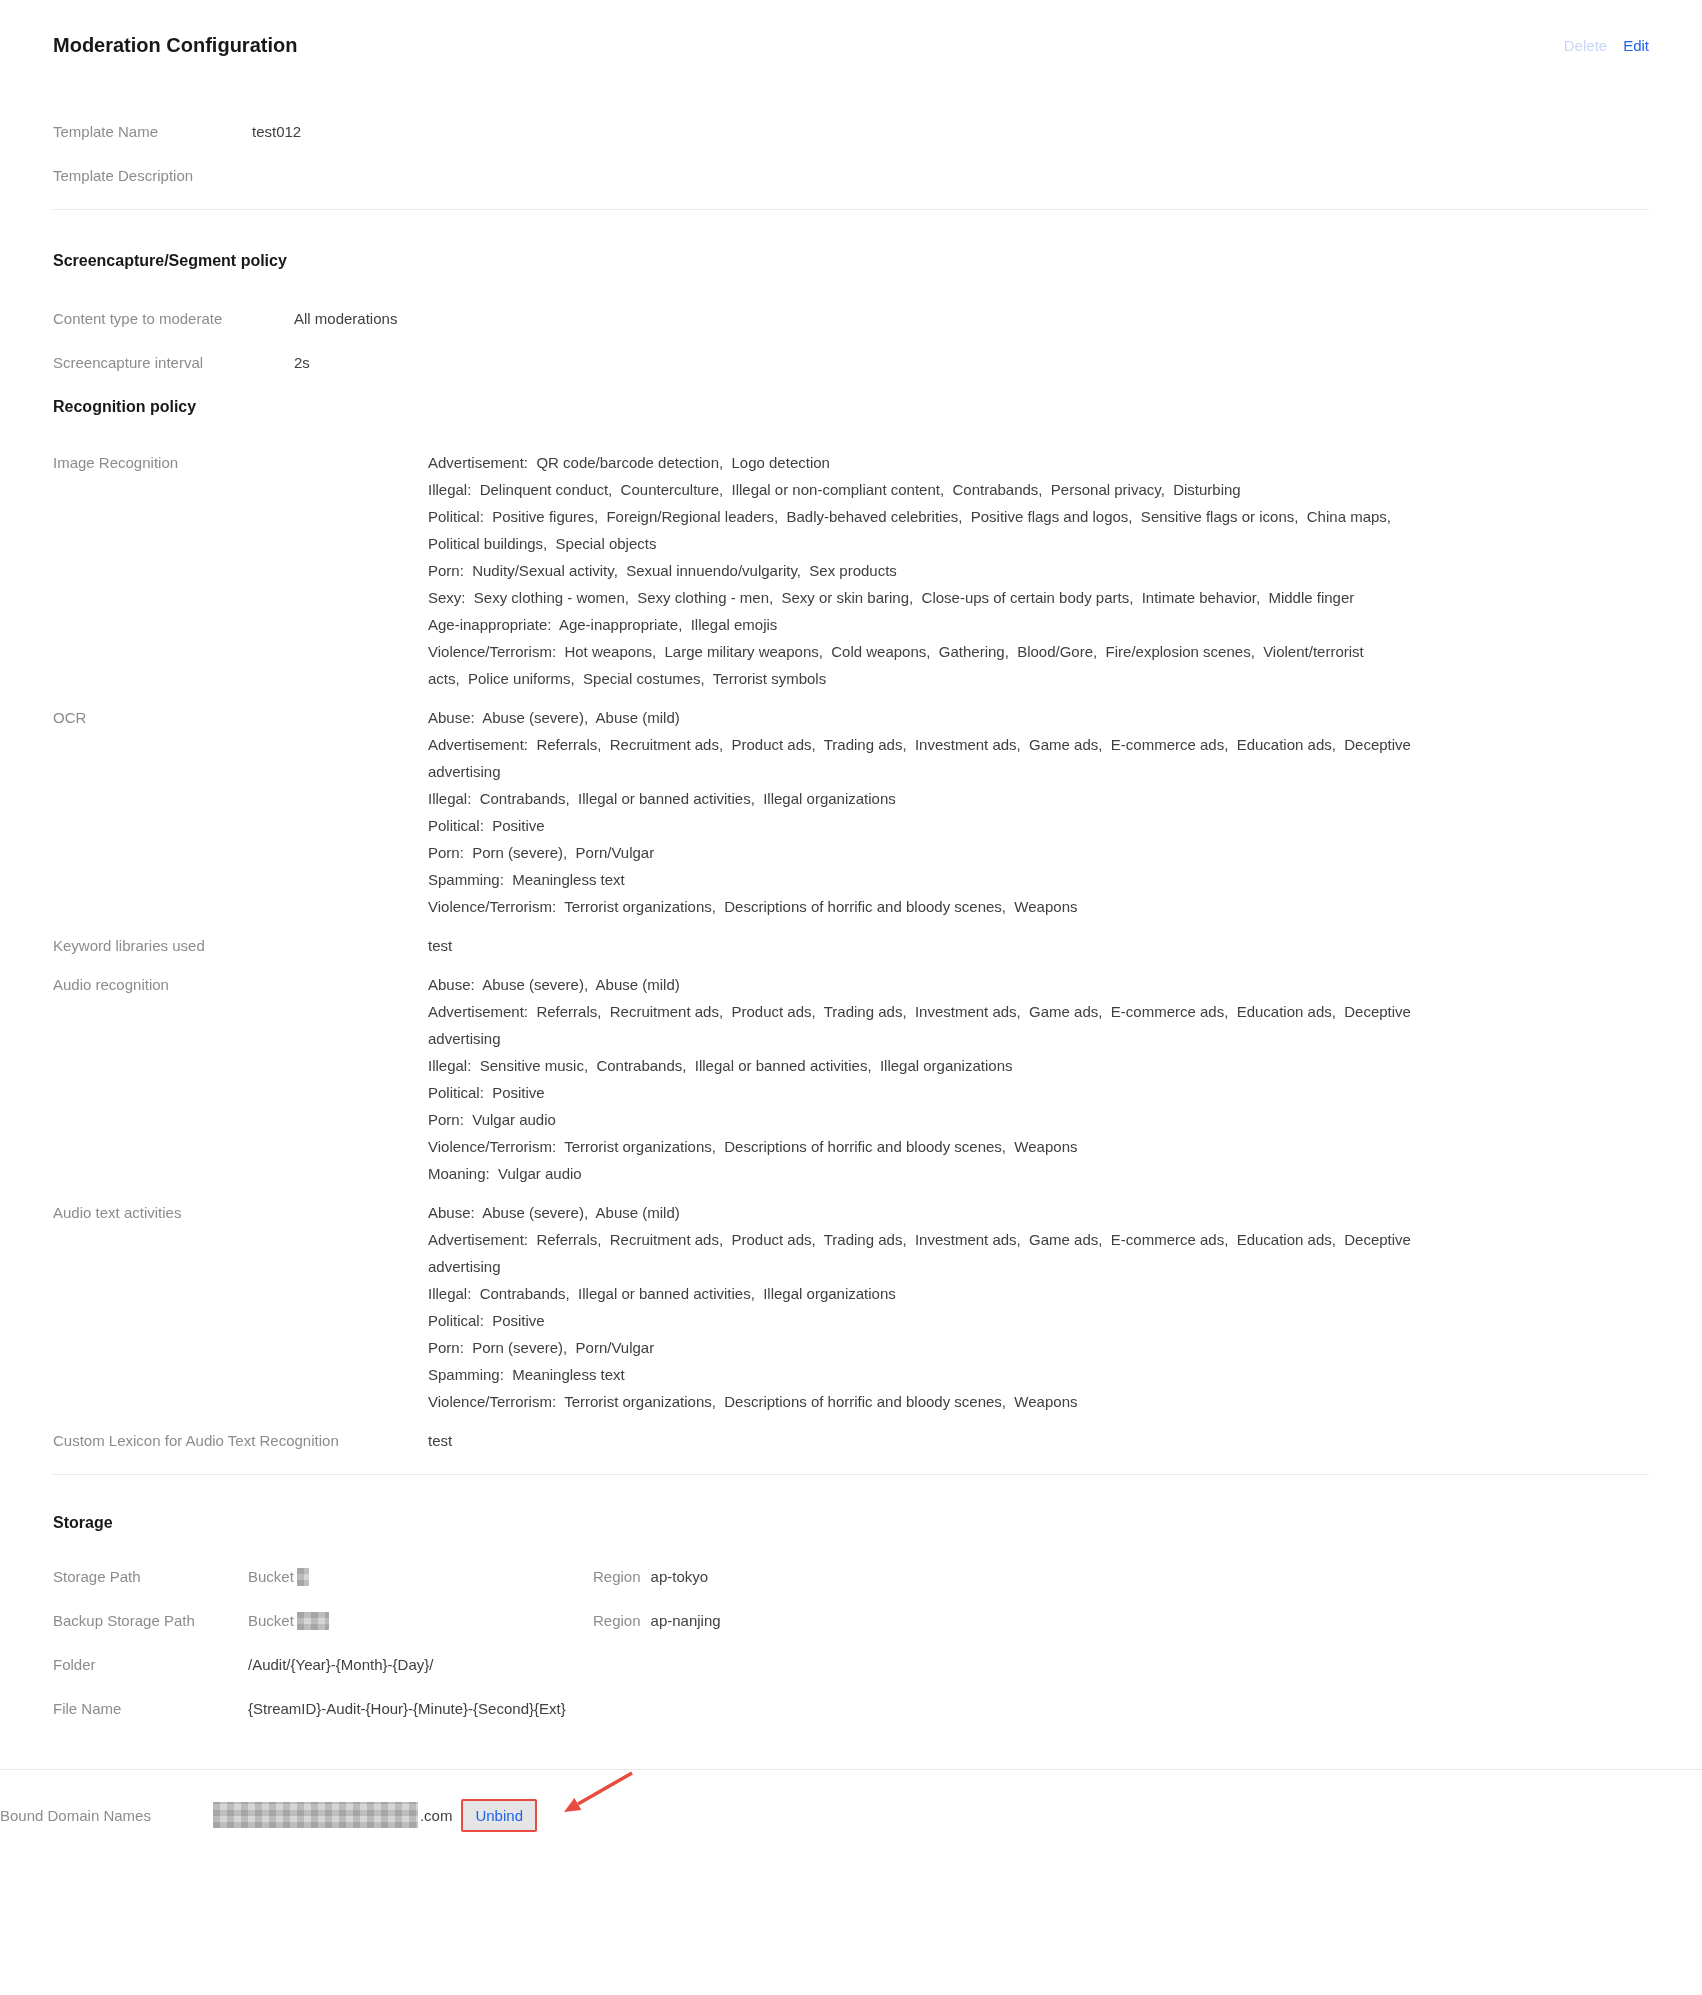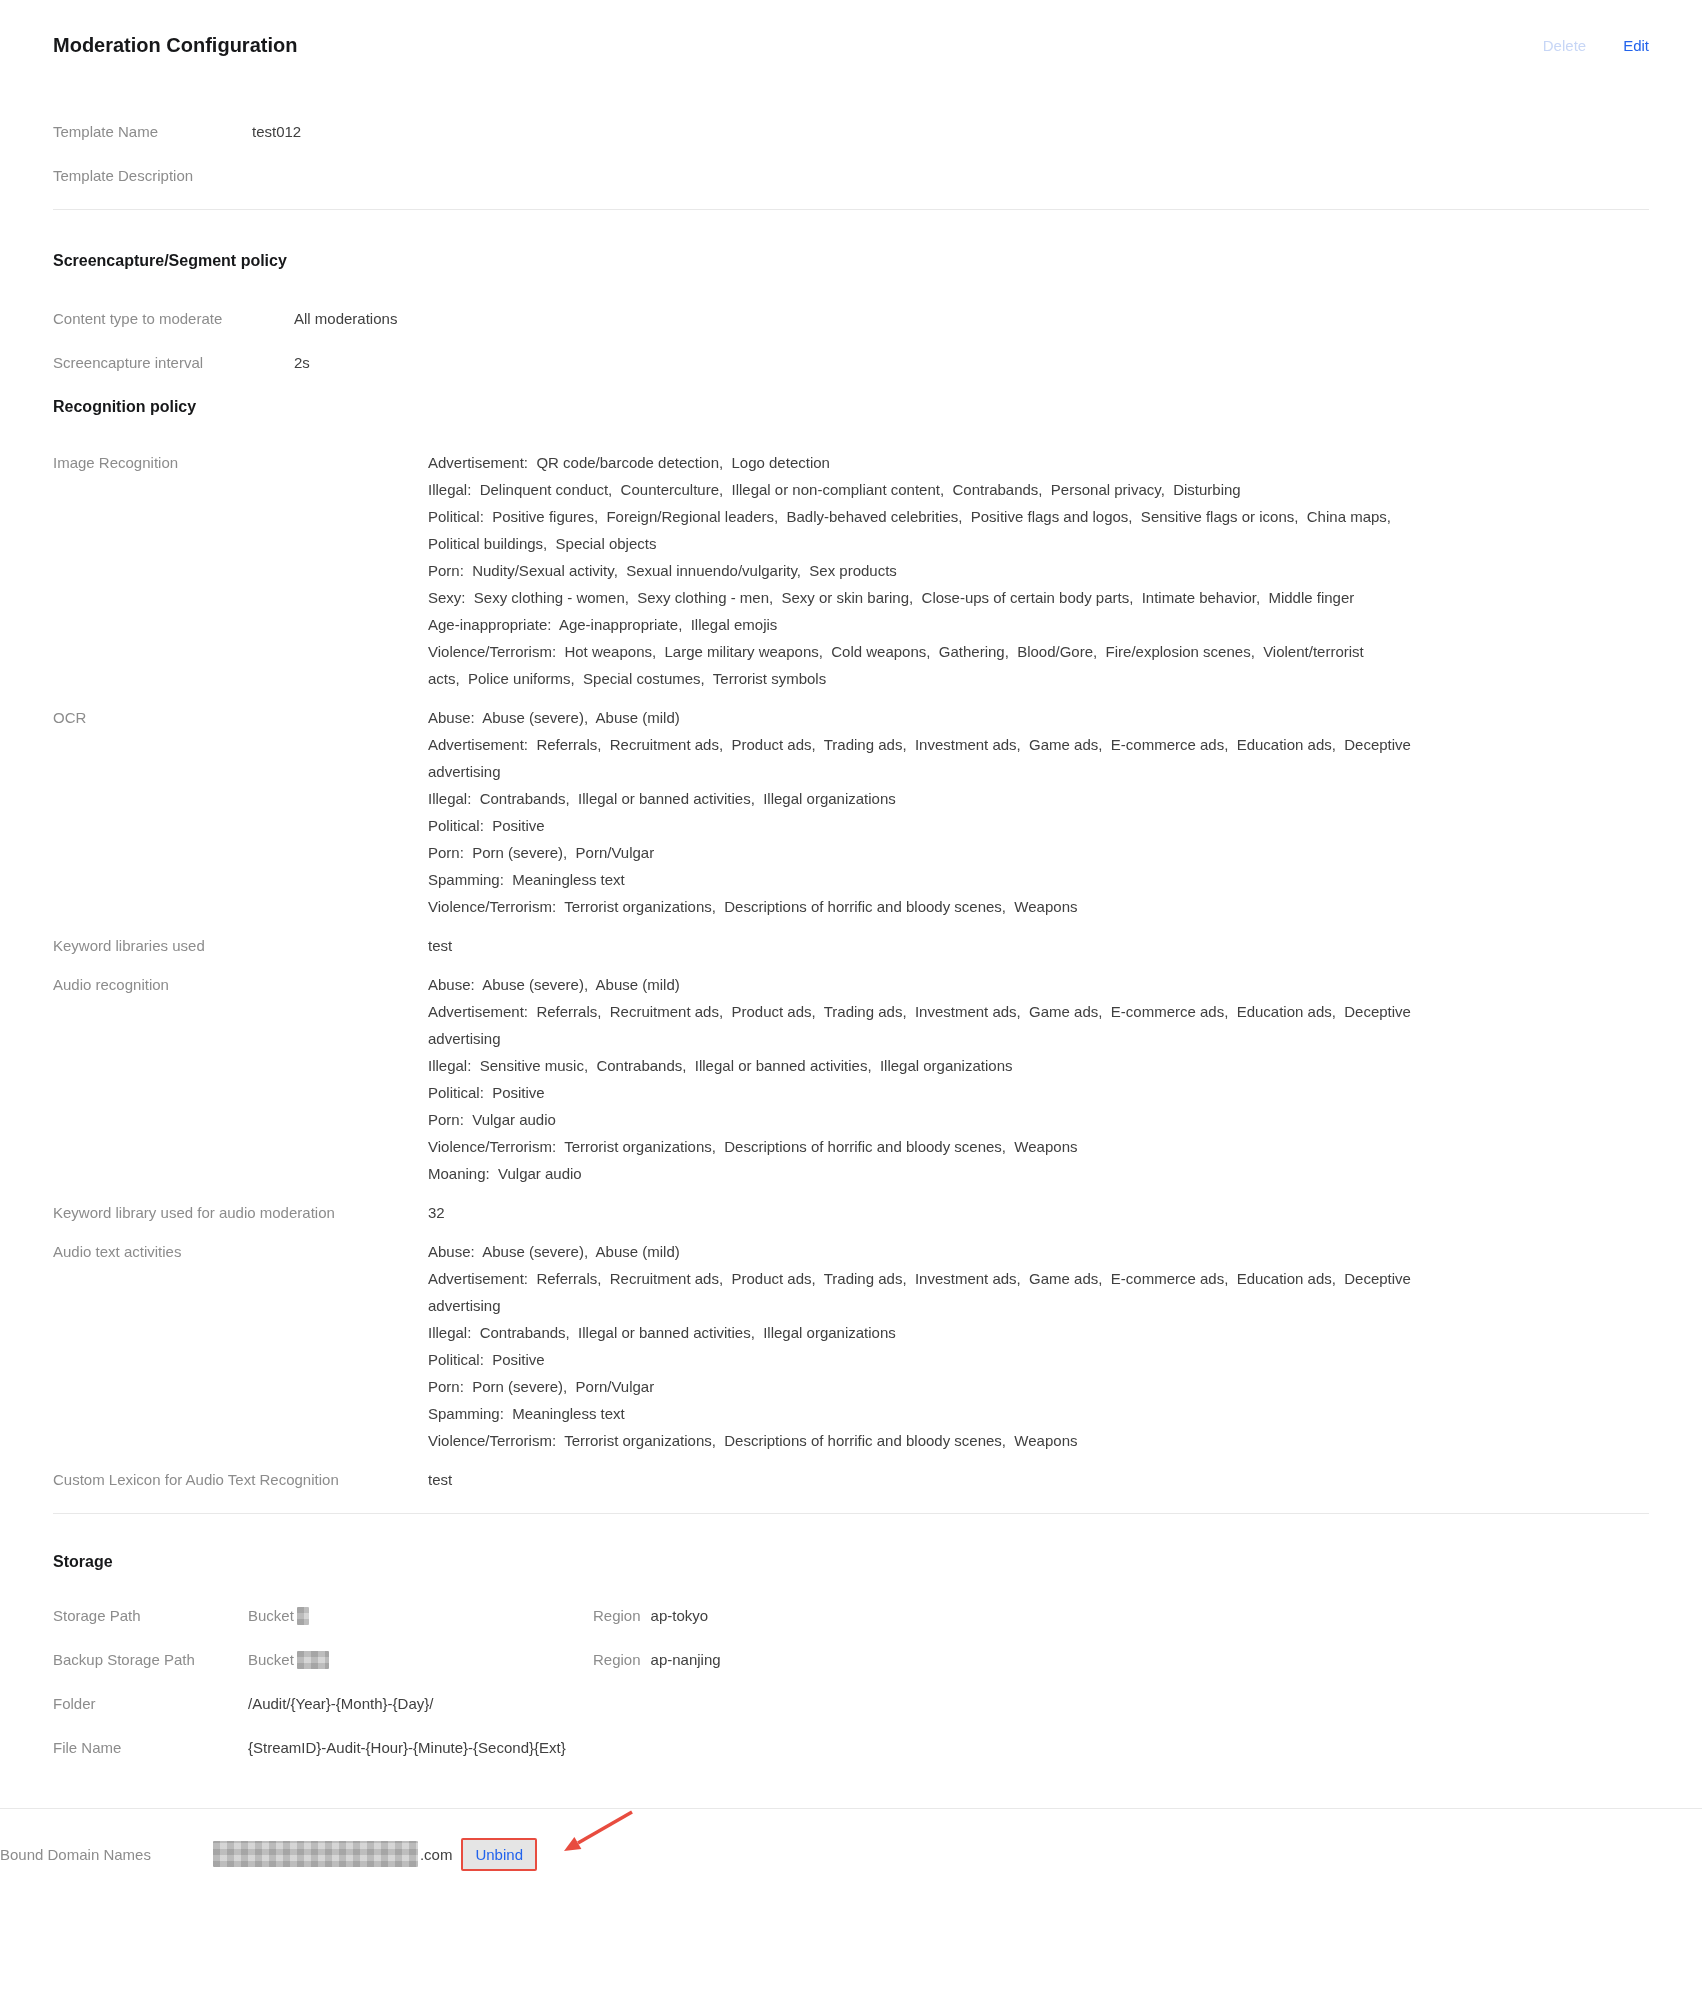--- a/index.html
+++ b/index.html
@@ -6,21 +6,21 @@
   html,body { background:#fff; }
   body {
     width:1702px; height:1995px; position:relative; overflow:hidden;
     font-family:"Liberation Sans","DejaVu Sans",sans-serif;
     font-size:15px; color:#404040;
   }
   .content { padding:0 53px; }
 
   .header { display:flex; justify-content:space-between; align-items:center; padding-top:31px; }
   .page-title { font-size:20px; line-height:28px; font-weight:bold; color:#17181a; }
-  .header-actions { display:flex; gap:37px; }
+  .header-actions { display:flex; gap:16px; }
   .link { font-size:15px; text-decoration:none; color:#2263ec; cursor:pointer; }
   .link.disabled { color:#c7d6f6; }
 
   .row { display:flex; line-height:21px; margin-bottom:23px; }
   .row-label { color:#8c8c8c; flex:none; }
   .row-value { color:#404040; }
 
   .info-rows { margin-top:62px; }
   .info-rows .row-label { width:199px; }
 
@@ -153,26 +153,20 @@
           <div class="rec-line">Advertisement:&nbsp; Referrals,&nbsp; Recruitment ads,&nbsp; Product ads,&nbsp; Trading ads,&nbsp; Investment ads,&nbsp; Game ads,&nbsp; E-commerce ads,&nbsp; Education ads,&nbsp; Deceptive</div>
           <div class="rec-line">advertising</div>
           <div class="rec-line">Illegal:&nbsp; Sensitive music,&nbsp; Contrabands,&nbsp; Illegal or banned activities,&nbsp; Illegal organizations</div>
           <div class="rec-line">Political:&nbsp; Positive</div>
           <div class="rec-line">Porn:&nbsp; Vulgar audio</div>
           <div class="rec-line">Violence/Terrorism:&nbsp; Terrorist organizations,&nbsp; Descriptions of horrific and bloody scenes,&nbsp; Weapons</div>
           <div class="rec-line">Moaning:&nbsp; Vulgar audio</div>
         </div>
     </div>
 
-    <div class="rec-row">
-      <div class="rec-label">Keyword library used for audio moderation</div>
-      <div class="rec-value">
-          <div class="rec-line">32</div>
-        </div>
-    </div>
 
     <div class="rec-row">
       <div class="rec-label">Audio text activities</div>
       <div class="rec-value">
           <div class="rec-line">Abuse:&nbsp; Abuse (severe),&nbsp; Abuse (mild)</div>
           <div class="rec-line">Advertisement:&nbsp; Referrals,&nbsp; Recruitment ads,&nbsp; Product ads,&nbsp; Trading ads,&nbsp; Investment ads,&nbsp; Game ads,&nbsp; E-commerce ads,&nbsp; Education ads,&nbsp; Deceptive</div>
           <div class="rec-line">advertising</div>
           <div class="rec-line">Illegal:&nbsp; Contrabands,&nbsp; Illegal or banned activities,&nbsp; Illegal organizations</div>
           <div class="rec-line">Political:&nbsp; Positive</div>
           <div class="rec-line">Porn:&nbsp; Porn (severe),&nbsp; Porn/Vulgar</div>

